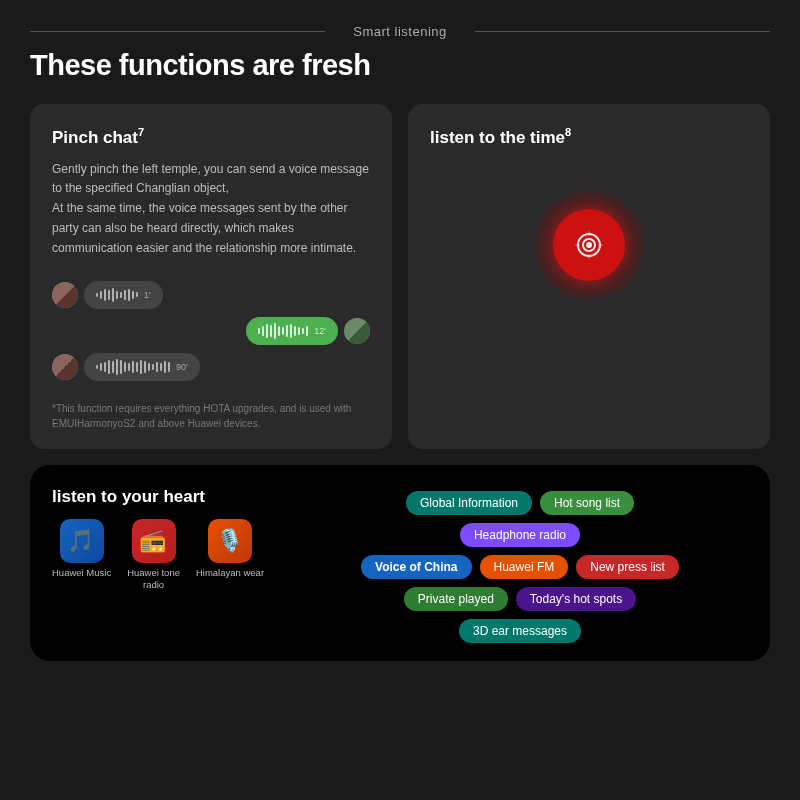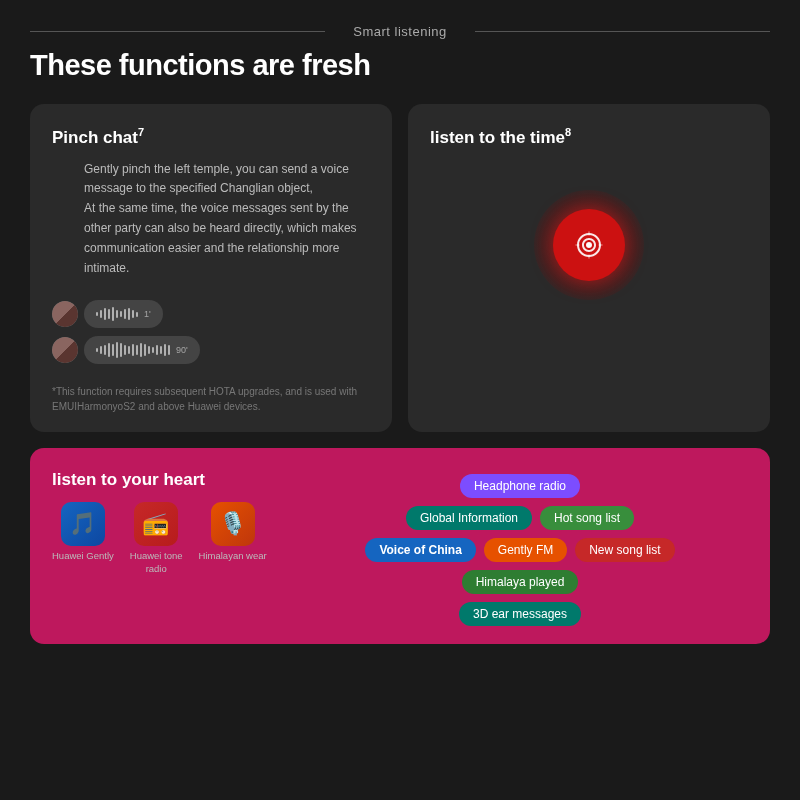--- a/index.html
+++ b/index.html
@@ -169,22 +169,22 @@
       justify-content: center;
       box-shadow: 0 0 20px rgba(200,20,20,0.7);
     }
     .song-icon-svg {
       width: 36px;
       height: 36px;
     }
 
     
     .bottom-card {
-      background: #be185d;
-      border-radius: 14px;
+      background: #000000;
+      border-radius: 20px;
       padding: 22px 22px 18px;
       display: flex;
       gap: 20px;
     }
     .bottom-left {
       flex: 0 0 220px;
     }
     .bottom-right {
       flex: 1;
       display: flex;
@@ -282,21 +282,21 @@
   </div>
 
   <h1 class="main-title">These functions are fresh</h1>
 
   <div class="cards-row">
 
     <div class="card">
       <div class="card-title">
         <span>Pinch chat</span><sup>7</sup>
       </div>
-      <div class="card-desc" style="white-space: pre-line; margin-left: 32px;">Gently pinch the left temple, you can send a voice message to the specified Changlian object,
+      <div class="card-desc" style="white-space: pre-line;">Gently pinch the left temple, you can send a voice message to the specified Changlian object,
 At the same time, the voice messages sent by the other party can also be heard directly, which makes communication easier and the relationship more intimate.</div>
 
       <div class="chat-bubbles">
 
         <div class="bubble-row">
           <div class="avatar">
             <div class="avatar-img" style="background: linear-gradient(135deg, #8a6560 50%, #5a3530 50%);"></div>
           </div>
           <div class="voice-bubble grey">
             <div class="waveform">
@@ -309,20 +309,43 @@
               <div class="waveform-bar" style="height:6px;"></div>
               <div class="waveform-bar" style="height:10px;"></div>
               <div class="waveform-bar" style="height:12px;"></div>
               <div class="waveform-bar" style="height:8px;"></div>
               <div class="waveform-bar" style="height:5px;"></div>
             </div>
             <span class="bubble-time">1'</span>
           </div>
         </div>
 
+        <div class="bubble-row right">
+          <div class="voice-bubble green">
+            <div class="waveform">
+              <div class="waveform-bar" style="height:6px;"></div>
+              <div class="waveform-bar" style="height:10px;"></div>
+              <div class="waveform-bar" style="height:14px;"></div>
+              <div class="waveform-bar" style="height:12px;"></div>
+              <div class="waveform-bar" style="height:16px;"></div>
+              <div class="waveform-bar" style="height:10px;"></div>
+              <div class="waveform-bar" style="height:8px;"></div>
+              <div class="waveform-bar" style="height:12px;"></div>
+              <div class="waveform-bar" style="height:14px;"></div>
+              <div class="waveform-bar" style="height:10px;"></div>
+              <div class="waveform-bar" style="height:8px;"></div>
+              <div class="waveform-bar" style="height:6px;"></div>
+              <div class="waveform-bar" style="height:10px;"></div>
+            </div>
+            <span class="bubble-time">12'</span>
+          </div>
+          <div class="avatar">
+            <div class="avatar-img" style="background: linear-gradient(135deg, #6a8a6a 50%, #3a5a3a 50%);"></div>
+          </div>
+        </div>
 
         <div class="bubble-row">
           <div class="avatar">
             <div class="avatar-img" style="background: linear-gradient(135deg, #8a6560 50%, #5a3530 50%);"></div>
           </div>
           <div class="voice-bubble grey">
             <div class="waveform">
               <div class="waveform-bar" style="height:4px;"></div>
               <div class="waveform-bar" style="height:8px;"></div>
               <div class="waveform-bar" style="height:10px;"></div>
@@ -341,21 +364,21 @@
               <div class="waveform-bar" style="height:10px;"></div>
               <div class="waveform-bar" style="height:8px;"></div>
               <div class="waveform-bar" style="height:12px;"></div>
               <div class="waveform-bar" style="height:10px;"></div>
             </div>
             <span class="bubble-time">90'</span>
           </div>
         </div>
       </div>
 
-      <div class="card-footnote">*This function requires subsequent HOTA upgrades, and is used with EMUIHarmonyoS2 and above Huawei devices.</div>
+      <div class="card-footnote">*This function requires everything HOTA upgrades, and is used with EMUIHarmonyoS2 and above Huawei devices.</div>
     </div>
 
     <div class="card">
       <div class="card-title">
         <span>listen to the time</span><sup>8</sup>
       </div>
 
       <div class="song-icon-area">
         <div class="song-circle-outer">
           <div class="song-circle-inner">
@@ -372,56 +395,57 @@
 
   <div class="bottom-card">
     <div class="bottom-left">
       <div class="card-title">listen to your heart</div>
 
       <div class="app-icons-row">
         <div class="app-icon-item">
           <div class="app-icon-box app-huawei-music">
             <span style="font-size:22px;">🎵</span>
           </div>
-          <span class="app-label">Huawei Gently</span>
+          <span class="app-label">Huawei Music</span>
         </div>
         <div class="app-icon-item">
           <div class="app-icon-box app-huawei-radio">
             <span style="font-size:22px;">📻</span>
           </div>
           <span class="app-label">Huawei tone<br>radio</span>
         </div>
         <div class="app-icon-item">
           <div class="app-icon-box app-himalayan">
             <span style="font-size:22px;">🎙️</span>
           </div>
           <span class="app-label">Himalayan wear</span>
         </div>
       </div>
     </div>
 
     <div class="bottom-right">
 
       <div class="tags-row">
-        <span class="tag tag-purple">Headphone radio</span>
-      </div>
-
-      <div class="tags-row">
         <span class="tag tag-teal">Global Information</span>
         <span class="tag tag-green">Hot song list</span>
       </div>
 
       <div class="tags-row">
+        <span class="tag tag-purple">Headphone radio</span>
+      </div>
+
+      <div class="tags-row">
         <span class="tag tag-blue">Voice of China</span>
-        <span class="tag tag-orange">Gently FM</span>
-        <span class="tag tag-red">New song list</span>
+        <span class="tag tag-orange">Huawei FM</span>
+        <span class="tag tag-red">New press list</span>
       </div>
 
       <div class="tags-row">
-        <span class="tag tag-darkgreen">Himalaya played</span>
+        <span class="tag tag-darkgreen">Private played</span>
+        <span class="tag tag-dark">Today's hot spots</span>
       </div>
 
       <div class="tags-row">
         <span class="tag tag-teal">3D ear messages</span>
       </div>
     </div>
   </div>
 </div>
 
 </body></html>

